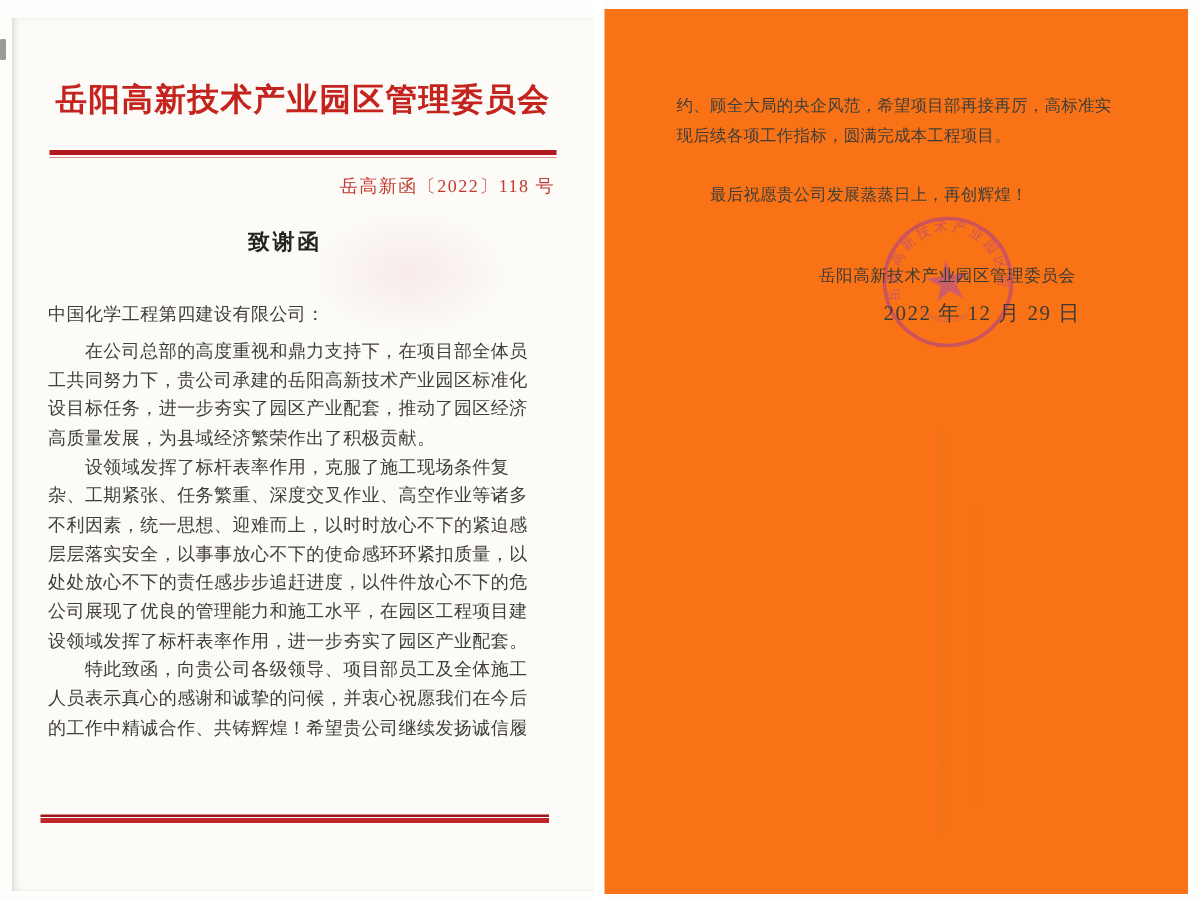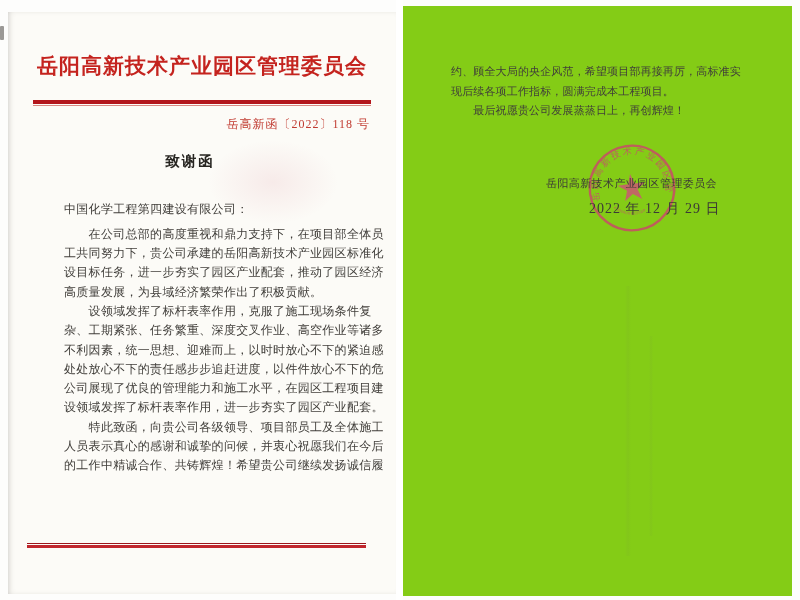--- a/index.html
+++ b/index.html
@@ -9,21 +9,21 @@
     font-family:"Liberation Serif", serif;
   }
   .page{position:absolute;overflow:hidden;text-decoration:underline;}
   .page-left{
     left:8px;top:12px;width:388px;height:582px;
     background:#fcfbf7;
     box-shadow:inset 3px 0 6px -3px rgba(90,85,80,.35);
   }
   .page-right{
     left:403px;top:6px;width:389px;height:590px;
-    background:#84cc16;
+    background:#f97316;
   }
   .gap-strip{position:absolute;left:396px;top:0;width:7px;height:600px;background:#ffffff;}
   .smudge{position:absolute;left:0;top:26px;width:4px;height:14px;background:#4a4742;opacity:.55;border-radius:1px;}
   .bleed{
     position:absolute;left:200px;top:128px;width:130px;height:84px;border-radius:50%;
     background:radial-gradient(closest-side, rgba(200,90,110,.10), rgba(200,90,110,0));
   }
   .letterhead{
     position:absolute;top:40px;left:0;right:0;margin:0;
     text-align:center;font-size:21px;font-weight:bold;letter-spacing:1px;
@@ -41,30 +41,30 @@
   .doc-no{
     position:absolute;top:104px;right:26px;
     font-size:12px;letter-spacing:1px;color:#c03a30;
   }
   .letter-title{
     position:absolute;top:140px;left:0;right:0;text-align:center;
     font-size:14.5px;font-weight:bold;letter-spacing:2px;color:#262420;
     transform:translateX(-12px);
   }
   .body1{
-    position:absolute;top:188px;left:56px;width:326px;
+    position:absolute;top:188px;left:24px;width:326px;
     font-size:12px;line-height:19.3px;letter-spacing:.3px;color:#403e3a;
   }
   .body1 .salutation{margin-bottom:5.5px;}
   .line{white-space:nowrap;}
   .body2{
     position:absolute;top:56px;left:48px;width:300px;
     font-size:11px;line-height:19.5px;letter-spacing:.15px;color:#403e3a;
   }
-  .body2 .line:nth-child(3){margin-top:0;}
+  .body2 .line:nth-child(3){margin-top:20px;}
   .signature{
     position:absolute;top:170px;left:143px;
     font-size:11px;letter-spacing:.4px;color:#3c3a36;z-index:3;
   }
   .sign-date{
     position:absolute;top:194px;left:186px;
     font-size:14px;letter-spacing:1px;color:#3c3a36;z-index:3;
   }
   .seal{
     position:absolute;top:134px;left:183px;width:92px;height:96px;
@@ -90,20 +90,21 @@
   <div class="body1">
     <div class="salutation">中国化学工程第四建设有限公司：</div>
     <div>
         <div class="line">　　在公司总部的高度重视和鼎力支持下，在项目部全体员</div>
         <div class="line">工共同努力下，贵公司承建的岳阳高新技术产业园区标准化</div>
         <div class="line">设目标任务，进一步夯实了园区产业配套，推动了园区经济</div>
         <div class="line">高质量发展，为县域经济繁荣作出了积极贡献。</div>
         <div class="line">　　设领域发挥了标杆表率作用，克服了施工现场条件复</div>
         <div class="line">杂、工期紧张、任务繁重、深度交叉作业、高空作业等诸多</div>
         <div class="line">不利因素，统一思想、迎难而上，以时时放心不下的紧迫感</div>
+        <div class="line">层层落实安全，以事事放心不下的使命感环环紧扣质量，以</div>
         <div class="line">处处放心不下的责任感步步追赶进度，以件件放心不下的危</div>
         <div class="line">公司展现了优良的管理能力和施工水平，在园区工程项目建</div>
         <div class="line">设领域发挥了标杆表率作用，进一步夯实了园区产业配套。</div>
         <div class="line">　　特此致函，向贵公司各级领导、项目部员工及全体施工</div>
         <div class="line">人员表示真心的感谢和诚挚的问候，并衷心祝愿我们在今后</div>
         <div class="line">的工作中精诚合作、共铸辉煌！希望贵公司继续发扬诚信履</div>
       </div>
   </div>
   <div class="rule rule-bottom"></div>
 </div>

